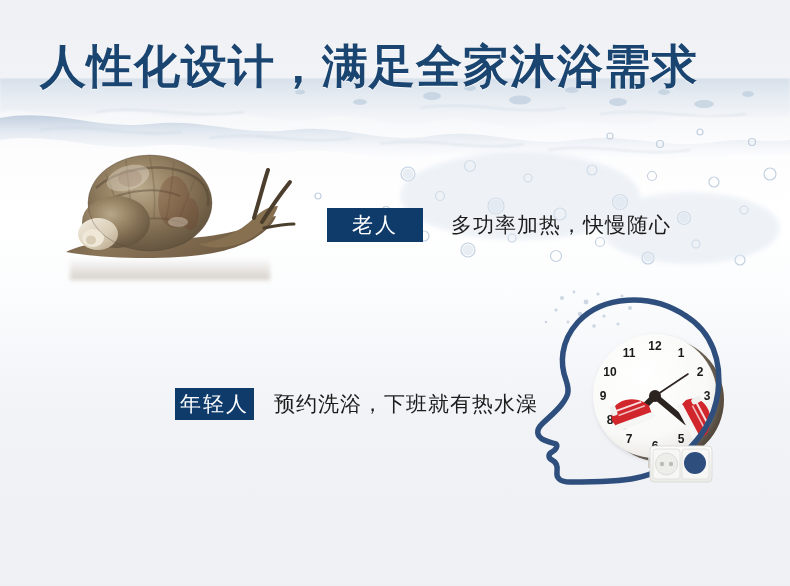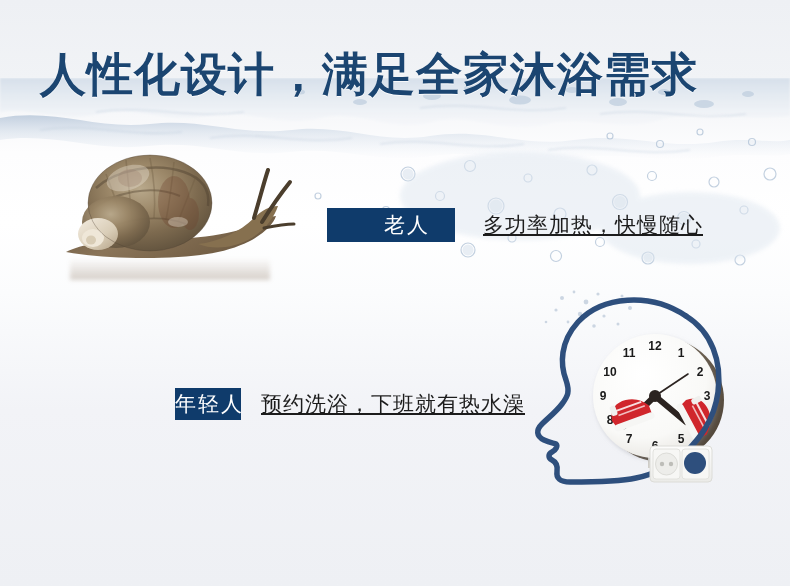--- a/index.html
+++ b/index.html
@@ -33,55 +33,53 @@
     top: 78px;
     width: 790px;
     height: 210px;
     pointer-events: none;
   }
 
   
   .title {
     position: absolute;
     left: 40px;
-    top: 53px;
+    top: 41px;
     font-size: 46px;
     font-weight: bold;
     letter-spacing: 1px;
     color: #1b4571;
     white-space: nowrap;
     line-height: 1.1;
     text-shadow: 0 1px 0 rgba(255,255,255,0.75);
-    font-family: Liberation Mono, monospace;
   }
 
   
   .row { position: absolute; display: flex; align-items: center; }
   .row-elder { left: 327px; top: 208px; }
   .row-young { left: 175px; top: 388px; }
 
   .badge {
     background: #0f3b6b;
     color: #ffffff;
     font-size: 21px;
     font-weight: normal;
     line-height: 1;
     letter-spacing: 2px;
     text-align: center;
     white-space: nowrap;
   }
-  .badge-elder { width: 96px; height: 34px; line-height: 34px; padding-left: 32px; }
-  .badge-young { width: 66px; height: 32px; line-height: 32px; }
+  .badge-elder { width: 96px; height: 34px; line-height: 34px; }
+  .badge-young { width: 79px; height: 32px; line-height: 32px; }
 
   .row-text {
     color: #1c1c1c;
     font-size: 21px;
     letter-spacing: 1px;
     white-space: nowrap;
-    text-decoration: underline;
   }
   .row-elder .row-text { margin-left: 28px; }
   .row-young .row-text { margin-left: 20px; }
 
   
   .snail {
     position: absolute;
     left: 58px;
     top: 148px;
     width: 240px;

